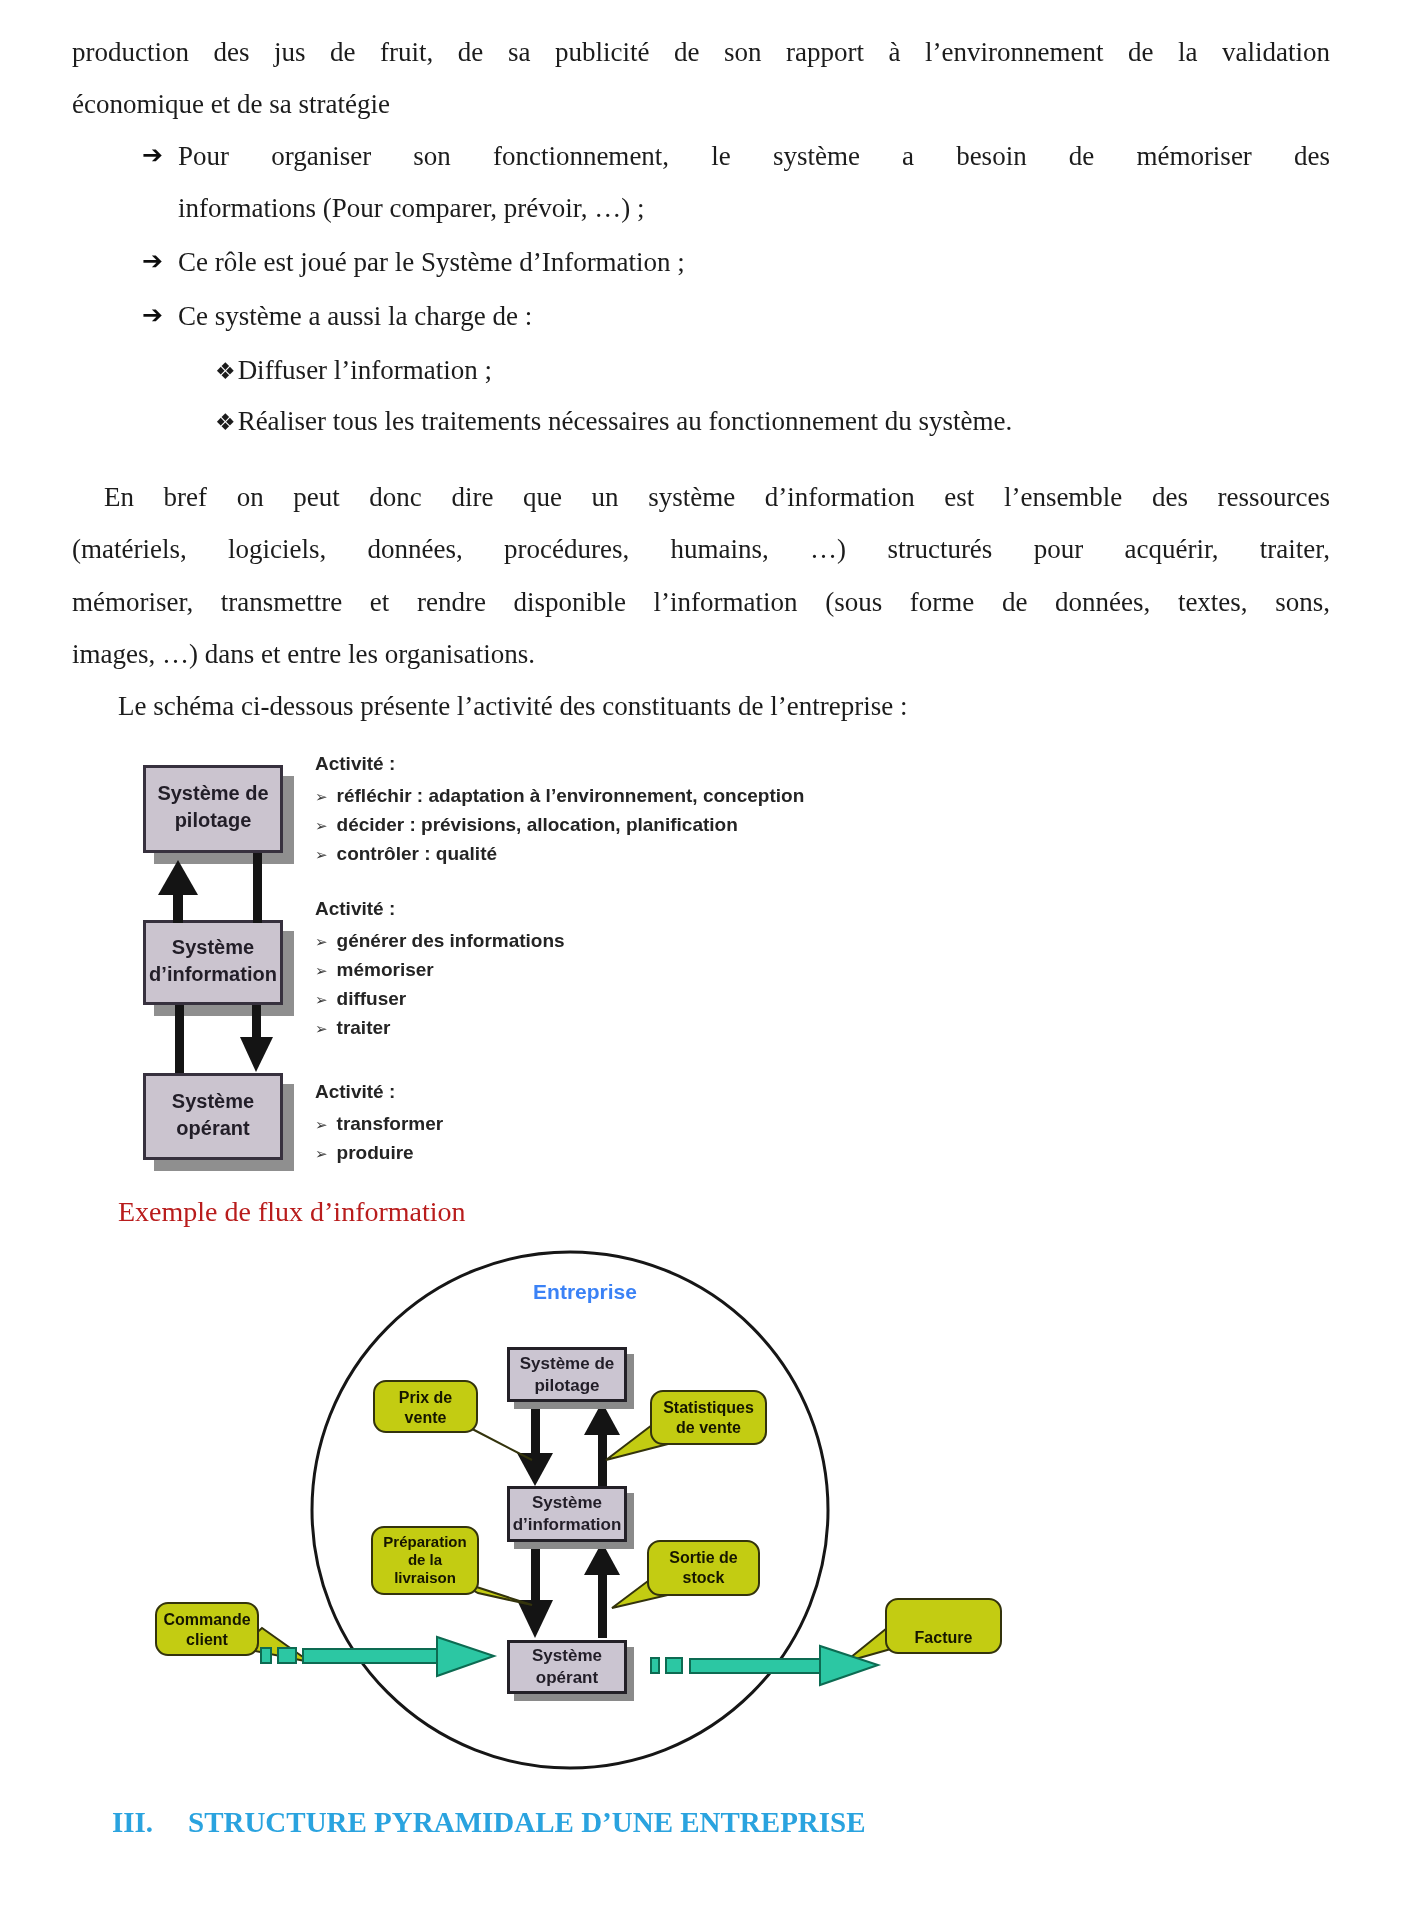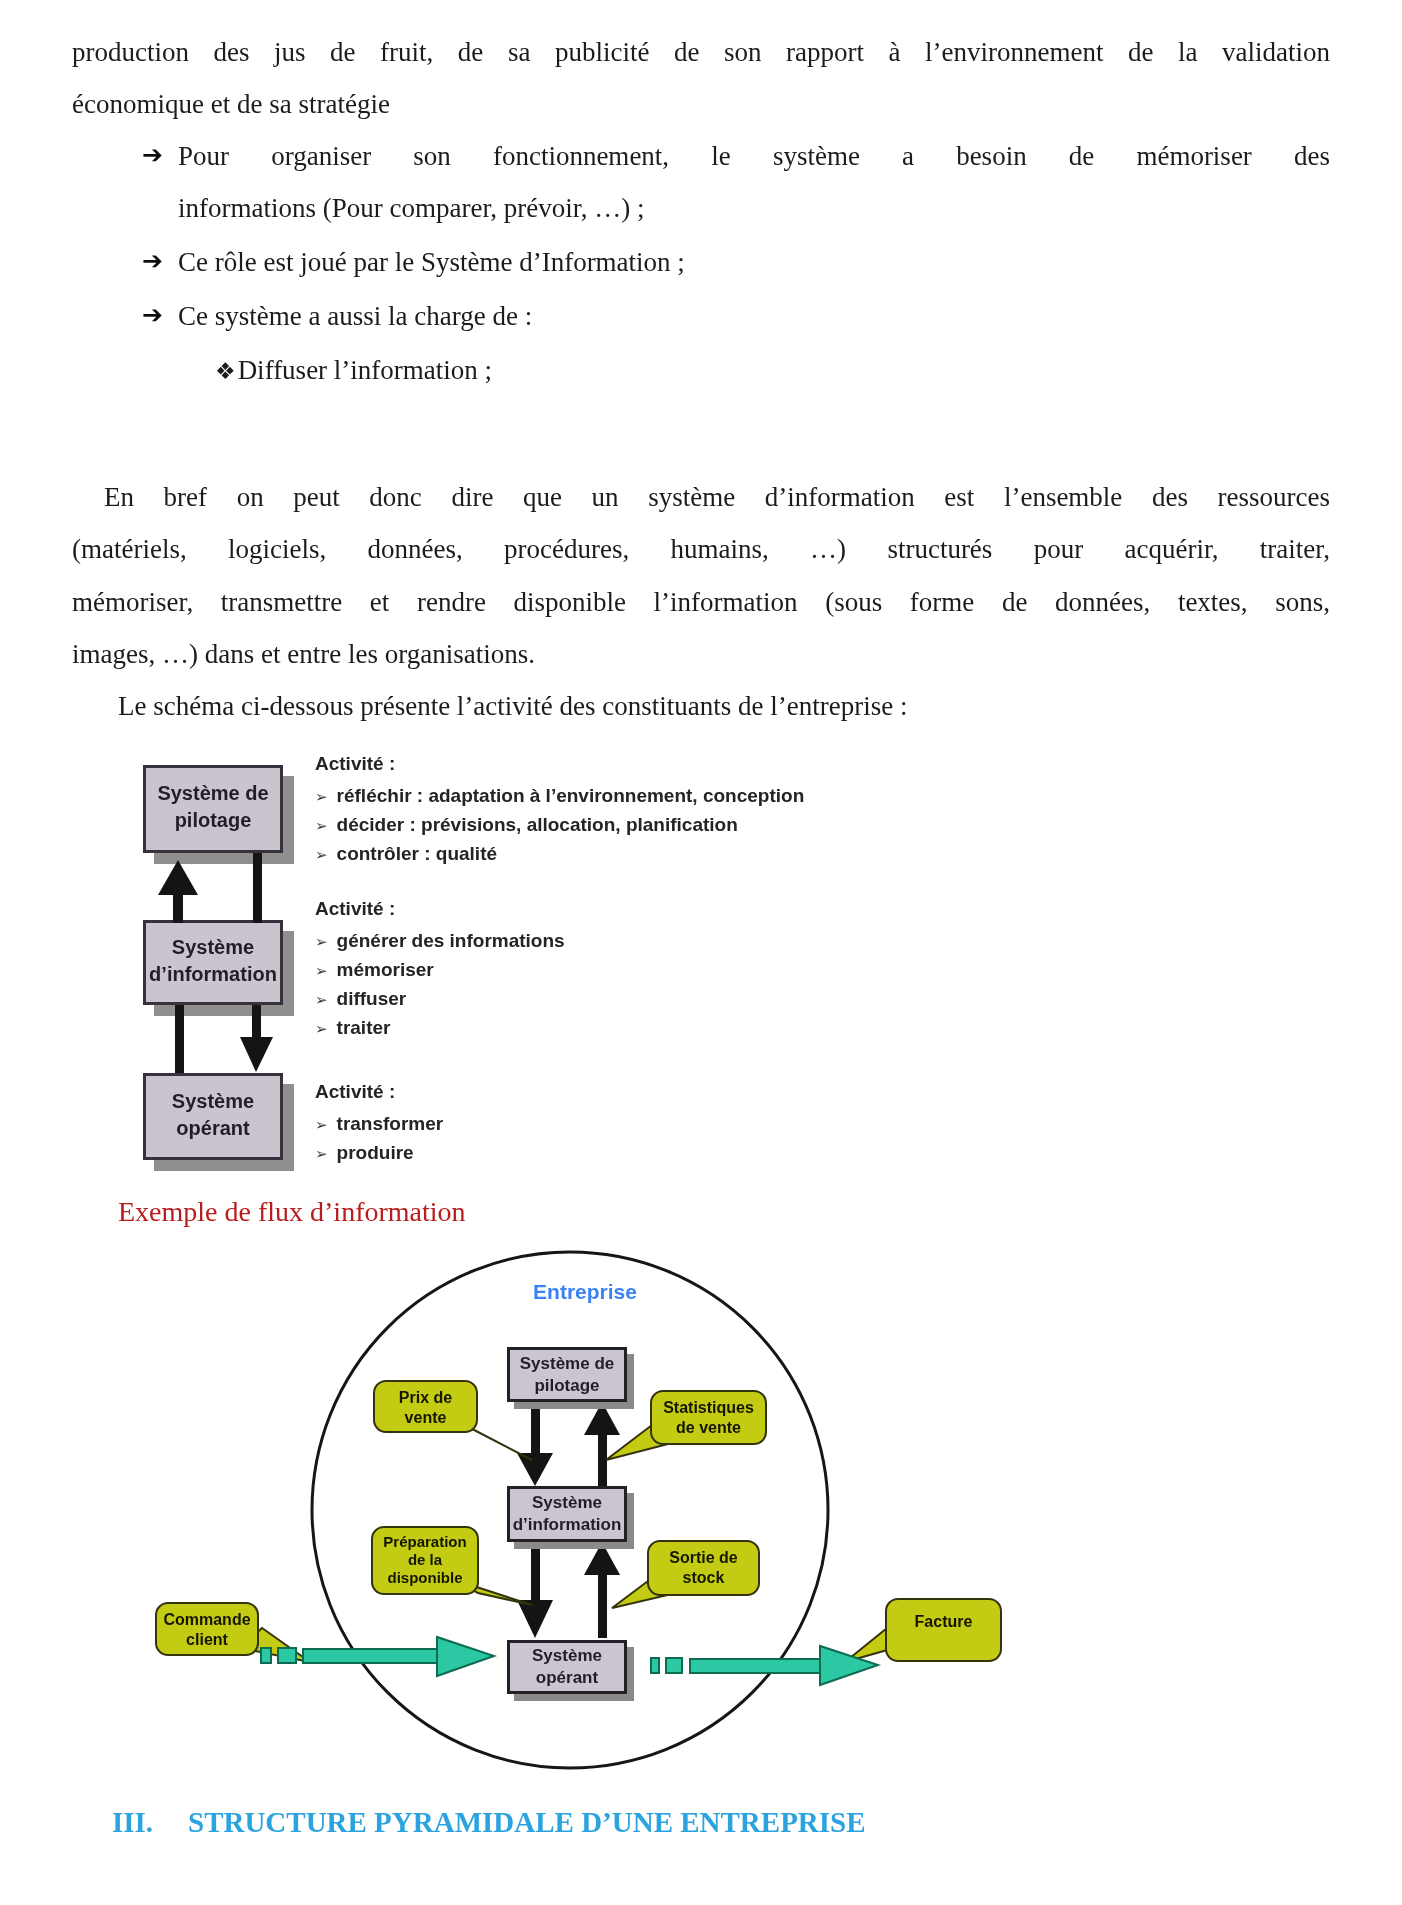--- a/index.html
+++ b/index.html
@@ -52,20 +52,23 @@
   <div class="bt" style="top:190px">informations (Pour comparer, prévoir, …) ;</div>
 
   <span class="bi" style="top:246px">➔</span>
   <div class="bt" style="top:244px">Ce rôle est joué par le Système d’Information ;</div>
 
   <span class="bi" style="top:300px">➔</span>
   <div class="bt" style="top:298px">Ce système a aussi la charge de :</div>
 
   <div class="dline" style="top:352px">
     <span class="dico">❖</span><span>Diffuser l’information ;</span>
+  </div>
+  <div class="dline" style="top:403px">
+    <span class="dico">❖</span><span>Réaliser tous les traitements nécessaires au fonctionnement du système.</span>
   </div>
 
   <div class="ln just" style="top:479px;text-indent:32px">En bref on peut donc dire que un système d’information est l’ensemble des ressources</div>
   <div class="ln just" style="top:531px">(matériels, logiciels, données, procédures, humains, …) structurés pour acquérir, traiter,</div>
   <div class="ln just" style="top:584px">mémoriser, transmettre et rendre disponible l’information (sous forme de données, textes, sons,</div>
   <div class="ln" style="top:636px">images, …) dans et entre les organisations.</div>
 
   <div class="ln" style="left:118px;top:688px">Le schéma ci-dessous présente l’activité des constituants de l’entreprise :</div>
 
   <div class="bigbox" style="top:765px;height:88px;padding-top:12px">
@@ -165,30 +168,30 @@
     <div>Prix de</div>
     <div>vente</div>
   </div>
   <div class="callout" style="left:650px;top:1390px;width:117px;height:55px">
     <div>Statistiques</div>
     <div>de vente</div>
   </div>
   <div class="callout" style="left:371px;top:1526px;width:108px;height:69px;font-size:15px;line-height:18px;padding-top:5px">
     <div>Préparation</div>
     <div>de la</div>
-    <div>disponible</div>
+    <div>livraison</div>
   </div>
   <div class="callout" style="left:647px;top:1540px;width:113px;height:56px">
     <div>Sortie de</div>
     <div>stock</div>
   </div>
   <div class="callout" style="left:155px;top:1602px;width:104px;height:54px">
     <div>Commande</div>
     <div>client</div>
   </div>
-  <div class="callout" style="left:885px;top:1598px;width:117px;height:64px;padding-top:12px">
+  <div class="callout" style="left:885px;top:1598px;width:117px;height:56px;padding-top:28px">
     <div>Facture</div>
   </div>
 
   <span class="sechead" style="left:112px">III.</span>
   <span class="sechead" style="left:188px">STRUCTURE PYRAMIDALE D’UNE ENTREPRISE</span>
 
 </div>
 
 </body></html>

